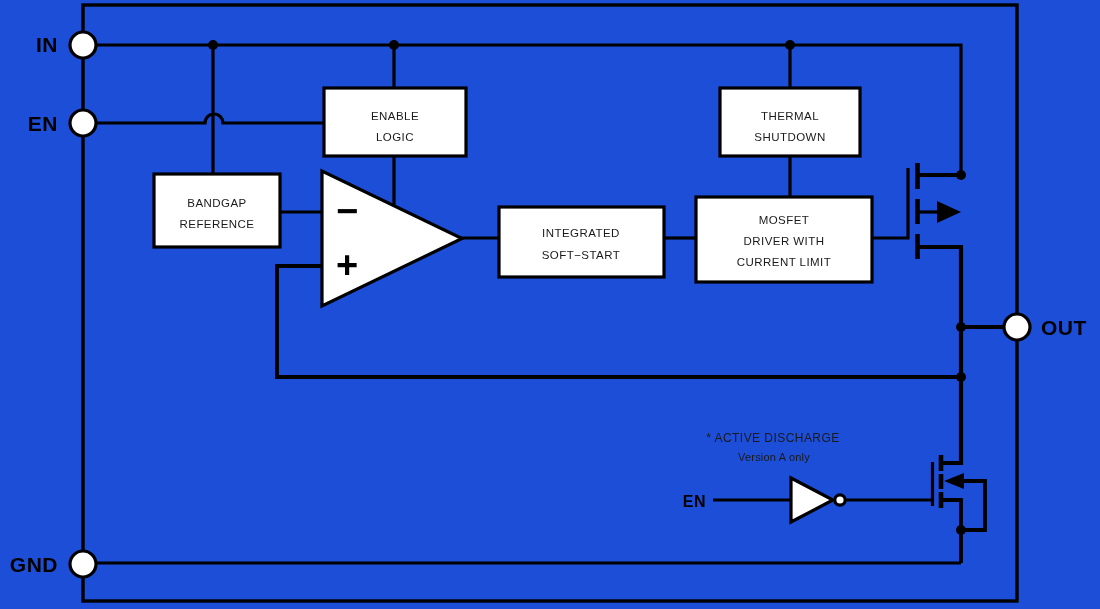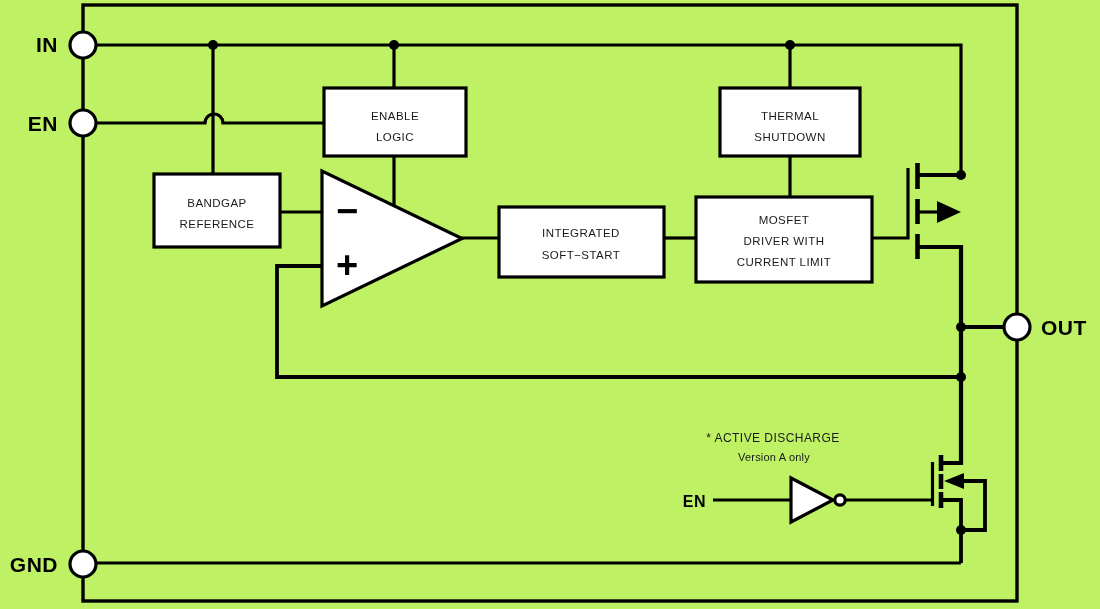--- a/index.html
+++ b/index.html
@@ -1,16 +1,16 @@
 <!DOCTYPE html>
 <html><head>
 <meta charset="utf-8">
 <style>
   html,body{margin:0;padding:0;background:#ffffff;}
-  .stage{position:relative;width:1100px;height:609px;background:#bef264;overflow:hidden;
+  .stage{position:relative;width:1100px;height:609px;background:#1d4ed8;overflow:hidden;
          font-family:"Liberation Sans", sans-serif;}
   svg{position:absolute;inset:0;}
   .wire{fill:none;stroke:#000;stroke-width:3.2;}
   .wire-thick{fill:none;stroke:#000;stroke-width:4.2;}
   .wire-med{fill:none;stroke:#000;stroke-width:3.8;}
   .boundary{fill:none;stroke:#000;stroke-width:3.4;}
   .block{fill:#ffffff;stroke:#000;stroke-width:3.2;}
   .tri{fill:#ffffff;stroke:#000;stroke-width:3.2;stroke-linejoin:miter;}
   .pin{fill:#ffffff;stroke:#000;stroke-width:3.2;}
   .dot{fill:#000;stroke:none;}

